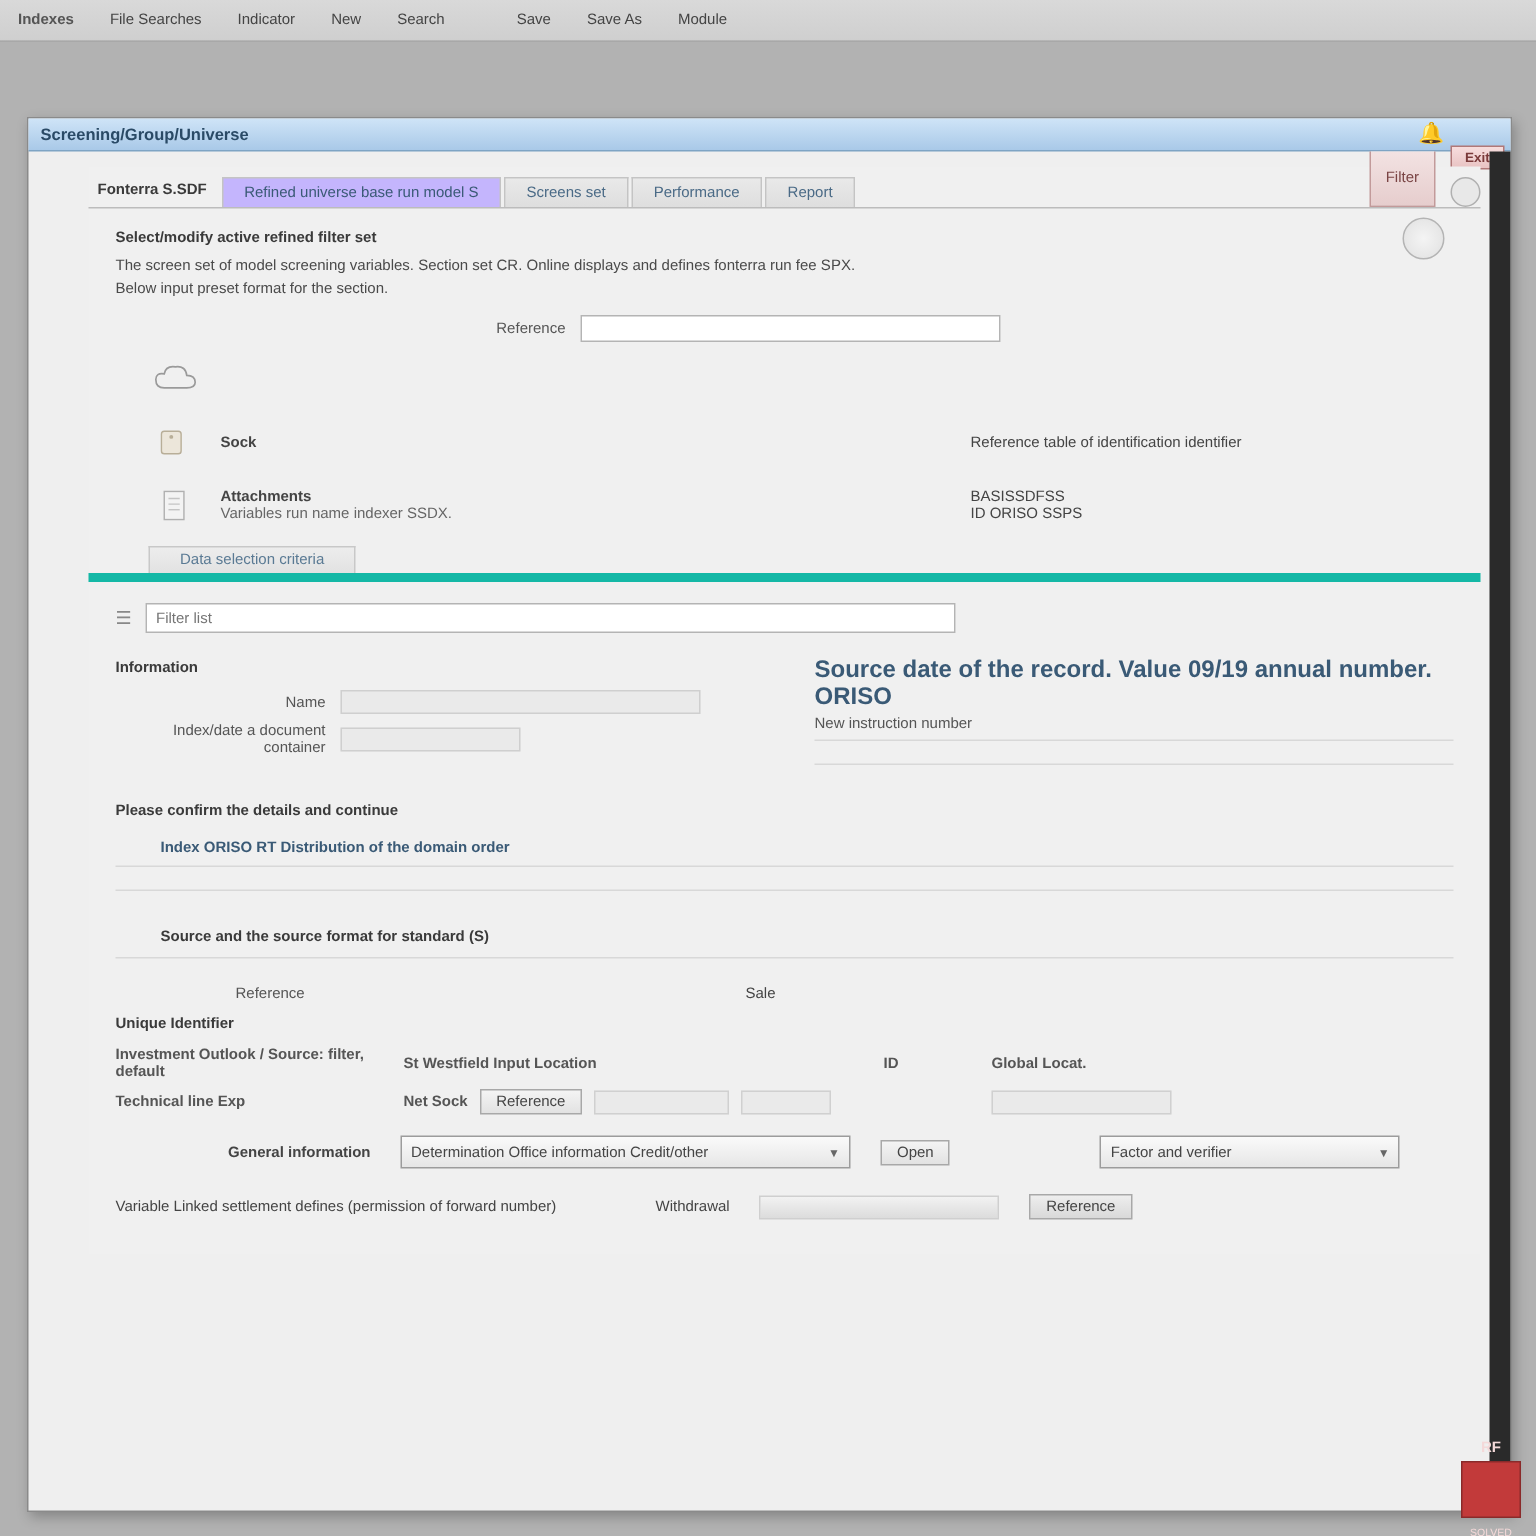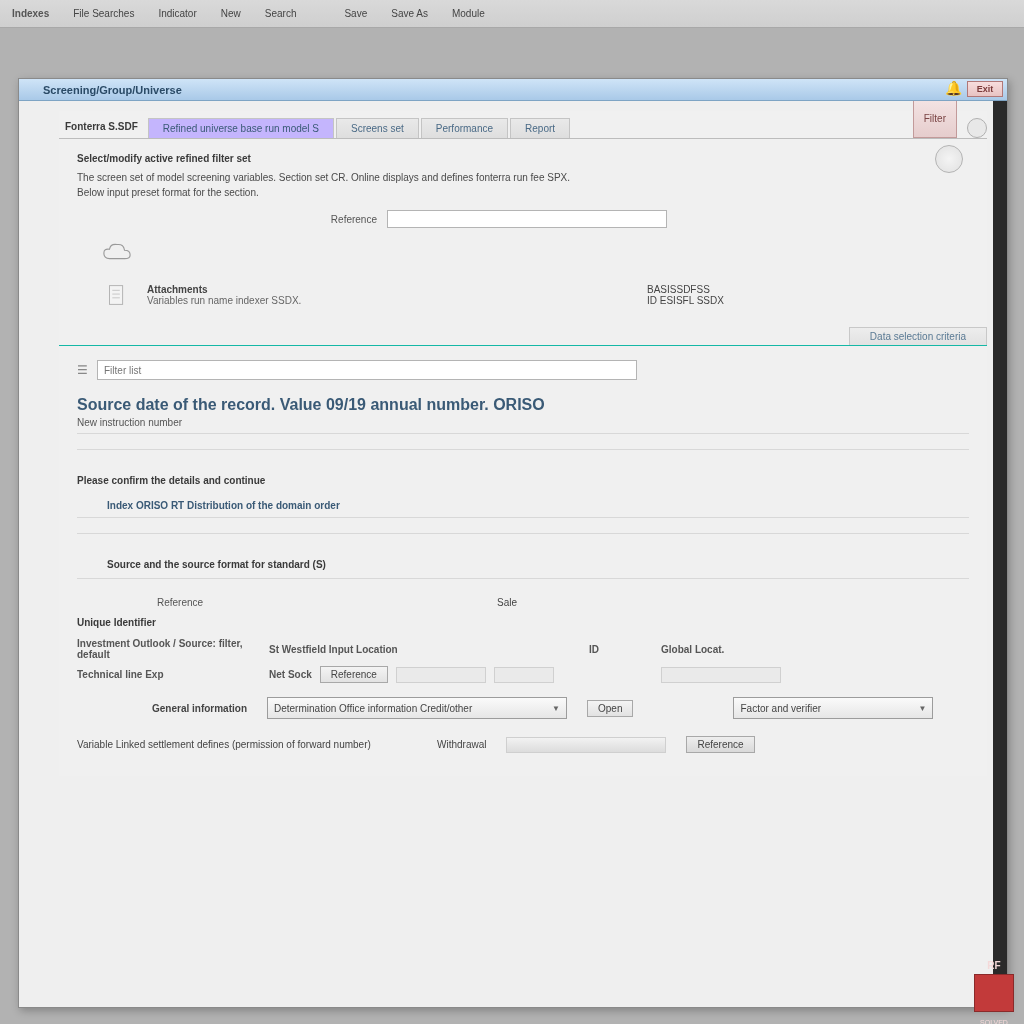--- a/index.html
+++ b/index.html
@@ -9,22 +9,22 @@
   .app-menubar { height: 28px; background: linear-gradient(#d9d9d9,#cfcfcf); display:flex; align-items:center; padding:0 6px; gap:12px; font-size:10px; color:#444; border-bottom:1px solid #a8a8a8; }
   .app-menubar .item { padding:2px 6px; cursor:default; }
   .app-menubar .label { font-weight:bold; color:#555; }
 
   
   .desktop { position:absolute; top:28px; left:0; right:0; bottom:0; background:#b2b2b2; }
   .left-rail { position:absolute; left:0; top:28px; width:18px; bottom:0; background:linear-gradient(#d0d0d0,#c4c4c4); border-right:1px solid #9e9e9e; }
 
   
   .window { position:absolute; left:18px; top:78px; width:990px; height:930px; background:#efefef; border:1px solid #8a8a8a; box-shadow:2px 3px 8px rgba(0,0,0,.25); }
-  .titlebar { height:22px; background:linear-gradient(#cfe4f7,#a9c9e8); border-bottom:1px solid #7ea4c4; display:flex; align-items:center; padding:0 24px; font-size:11px; color:#2a4a66; font-weight:bold; position:relative; }
-  .titlebar .close { position:absolute; right:4px; top:2px; width:36px; height:16px; background:linear-gradient(#f7dddd,#e8c3c3); border:1px solid #b07878; font-size:9px; color:#7a3a3a; display:flex; align-items:center; justify-content:center; cursor:pointer; }
+  .titlebar { height:22px; background:linear-gradient(#cfe4f7,#a9c9e8); border-bottom:1px solid #7ea4c4; display:flex; align-items:center; padding:0 8px; font-size:11px; color:#2a4a66; font-weight:bold; position:relative; }
+  .titlebar .close { position:absolute; right:4px; top:18px; width:36px; height:16px; background:linear-gradient(#f7dddd,#e8c3c3); border:1px solid #b07878; font-size:9px; color:#7a3a3a; display:flex; align-items:center; justify-content:center; cursor:pointer; }
   .titlebar .bell { position:absolute; right:44px; top:1px; font-size:14px; color:#d08a2a; }
 
   .window-body { position:absolute; top:22px; left:0; right:0; bottom:0; overflow:hidden; }
   .panel { position:absolute; left:40px; top:10px; right:20px; background:#f0f0f0; }
 
   
   .ribbon { height:28px; display:flex; align-items:flex-end; gap:2px; padding-left:2px; border-bottom:1px solid #bcbcbc; font-size:10px; }
   .rib-label { font-weight:bold; color:#3a3a3a; padding:4px 8px 6px 4px; }
   .rib-tab { padding:4px 14px; background:linear-gradient(#e9e9e9,#dedede); border:1px solid #c4c4c4; border-bottom:none; color:#4a6a86; cursor:pointer; }
   .rib-tab.sel { background:#c4b5fd; color:#3a5a76; }
@@ -42,21 +42,21 @@
   .formrow input[type=text] { height:18px; border:1px solid #b4b4b4; background:#fff; font-size:10px; padding:0 4px; }
 
   
   .iconrow { display:flex; align-items:center; gap:12px; padding:6px 40px; font-size:10px; color:#444; }
   .iconrow .ic { width:36px; height:30px; display:flex; align-items:center; justify-content:center; }
   .iconrow .ic svg { width:30px; height:26px; }
   .iconrow .txt { font-weight:bold; }
   .iconrow .sub { font-weight:normal; color:#666; display:block; }
 
   
-  .tabstrip { margin-top:8px; height:22px; border-bottom:1px solid #14b8a6; display:flex; align-items:flex-end; padding-left:40px; font-size:10px;justify-content:flex-end; }
+  .tabstrip { margin-top:8px; height:22px; border-bottom:6px solid #14b8a6; display:flex; align-items:flex-end; padding-left:40px; font-size:10px; }
   .tabstrip .t { padding:3px 20px; background:linear-gradient(#ededed,#e2e2e2); border:1px solid #c8c8c8; border-bottom:none; color:#5a7a94; cursor:pointer; }
 
   
   .searchbar { margin:14px 18px 8px 18px; display:flex; align-items:center; gap:6px; }
   .searchbar .icon { width:14px; height:14px; color:#888; font-size:12px; }
   .searchbar input { flex:0 0 540px; height:20px; border:1px solid #b4b4b4; background:#fff; font-size:10px; padding:0 6px; }
 
   
   .formarea { padding:4px 18px 20px 18px; font-size:10px; color:#444; }
   .sect-title { font-weight:bold; color:#3a3a3a; padding:6px 0; }
@@ -140,50 +140,72 @@
 
       <div class="iconrow">
         <div class="ic">
           <svg viewBox="0 0 32 24">
               <path d="M8 18 Q2 18 2 12 Q2 7 8 8 Q9 2 16 3 Q23 2 24 9 Q30 9 30 14 Q30 18 24 18 Z" fill="none" stroke="#9a9a9a" stroke-width="1.2"></path>
             </svg>
         </div>
         <div class="txt"></div>
       </div>
 
+      <div class="iconrow">
+        <div class="ic">
+          <svg viewBox="0 0 32 24">
+              <rect x="6" y="4" width="14" height="16" rx="2" fill="#ece6da" stroke="#b8ae98"></rect>
+              <circle cx="13" cy="8" r="1.4" fill="#b8ae98"></circle>
+            </svg>
+        </div>
+        <div class="txt">Sock</div>
+        <div style="flex:1"></div>
+        <div style="width:300px">Reference table of identification identifier</div>
+      </div>
 
       <div class="iconrow">
         <div class="ic">
           <svg viewBox="0 0 32 24">
               <rect x="8" y="2" width="14" height="20" fill="#f3f3f3" stroke="#b0b0b0"></rect>
               <line x1="11" y1="7" x2="19" y2="7" stroke="#c4c4c4"></line>
               <line x1="11" y1="11" x2="19" y2="11" stroke="#c4c4c4"></line>
               <line x1="11" y1="15" x2="19" y2="15" stroke="#c4c4c4"></line>
             </svg>
         </div>
         <div>
           <span class="txt">Attachments</span>
           <span class="sub">Variables run name indexer SSDX.</span>
         </div>
         <div style="flex:1"></div>
         <div style="width:300px;white-space:pre-line">BASISSDFSS
-ID ESISFL SSDX</div>
+ID ORISO SSPS</div>
       </div>
 
       <div class="tabstrip">
         <div class="t">Data selection criteria</div>
       </div>
 
       <div class="searchbar">
         <span class="icon">☰</span>
         <input type="text" placeholder="Filter list" style="">
       </div>
 
       <div class="formarea">
         <div class="two-col">
+          <div>
+            <div class="sect-title">Information</div>
+            <div class="line">
+              <span class="l1">Name</span>
+              <div class="field" style="width:240px"></div>
+            </div>
+            <div class="line">
+              <span class="l1">Index/date a document container</span>
+              <div class="field" style="width:120px"></div>
+            </div>
+          </div>
           <div>
             <div class="note" style="padding-top:4px">Source date of the record. Value 09/19 annual number. ORISO</div>
             <div class="line">
                 <span class="l1" style="width:auto">New instruction number</span>
               </div>
             <div class="thinrow"></div>
             <div class="thinrow"></div>
           </div>
         </div>
 

